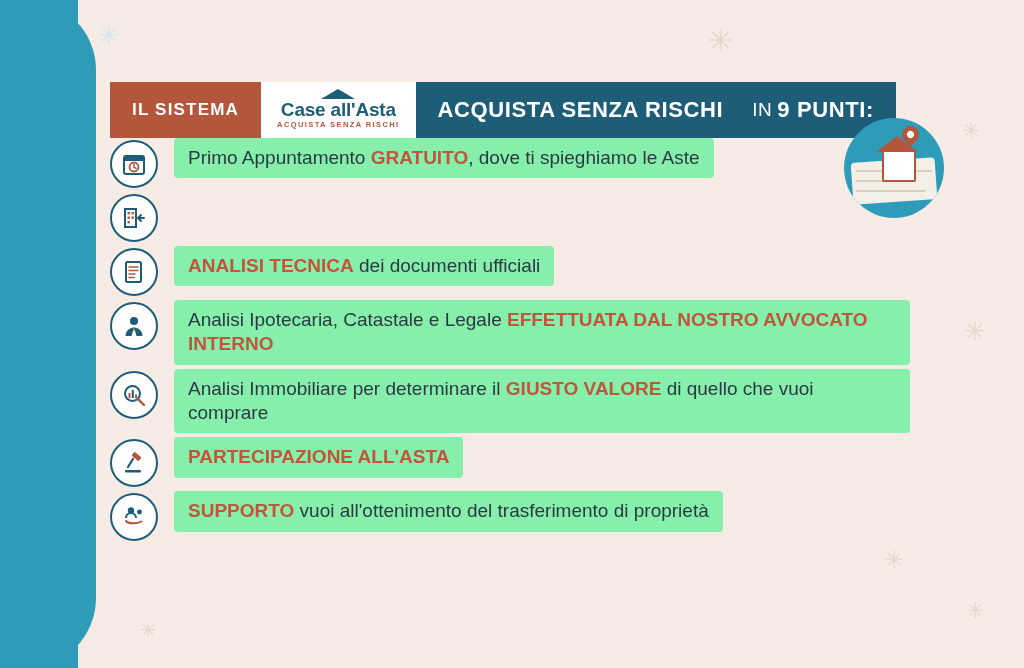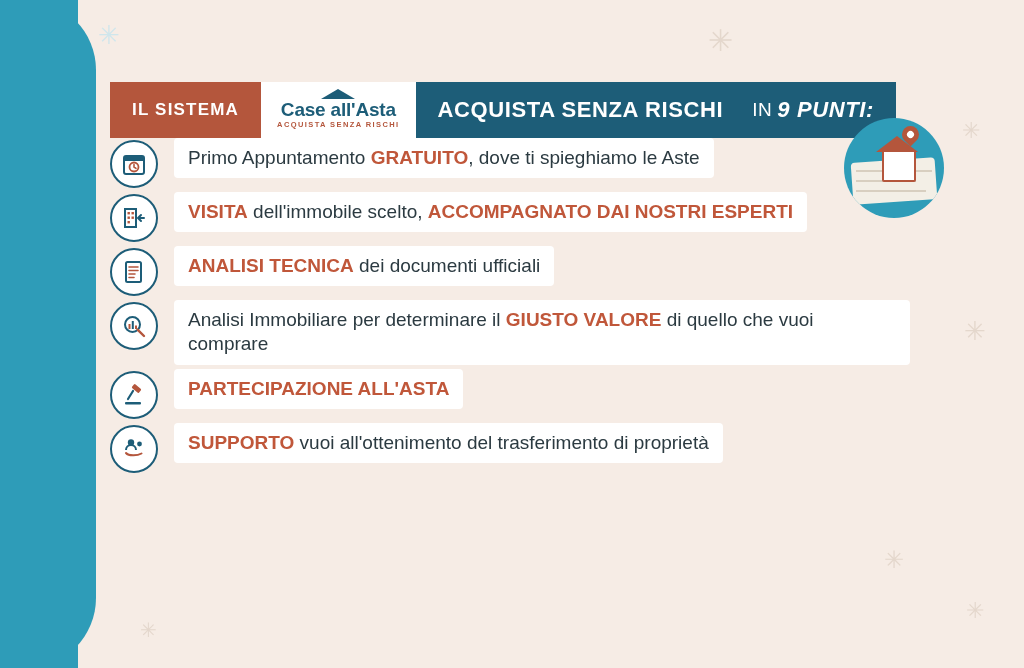--- a/index.html
+++ b/index.html
@@ -106,21 +106,21 @@
     align-items: center;
     padding: 0 22px 0 22px;
     white-space: nowrap;
   }
   .hdr-title .light {
     font-weight: normal;
     font-size: 19px;
     padding: 0 5px;
     margin-left: 24px;
   }
-  .hdr-title .num { font-weight: bold; font-style: italic; }
+  .hdr-title .num { font-weight: bold; }
 
   
   .map-badge {
     position: absolute;
     right: 80px;
     top: 118px;
     width: 100px;
     height: 100px;
     border-radius: 50%;
     background: #2e9cb8;
@@ -192,21 +192,21 @@
     border: 2px solid #1d5d78;
     background: #ffffff;
     margin-right: 16px;
     display: flex;
     align-items: center;
     justify-content: center;
     margin-top: 2px;
   }
   .icon-wrap svg { display: block; }
   .point-text {
-    background: #ffffff;
+    background: #86efac;
     border-radius: 4px;
     padding: 8px 14px;
     font-size: 19px;
     line-height: 1.28;
     color: #2b3a41;
     max-width: 730px;
   }
   .point-text .hl {
     color: #c0573a;
     font-weight: bold;
@@ -283,37 +283,47 @@
         <svg width="24" height="24" viewBox="0 0 24 24">
           <rect x="3" y="3" width="11" height="18" fill="none" stroke="#1d5d78" stroke-width="2"></rect>
           <rect x="5.5" y="6" width="2.4" height="2.4" fill="#b4563c"></rect>
           <rect x="9.5" y="6" width="2.4" height="2.4" fill="#b4563c"></rect>
           <rect x="5.5" y="10.5" width="2.4" height="2.4" fill="#b4563c"></rect>
           <rect x="9.5" y="10.5" width="2.4" height="2.4" fill="#b4563c"></rect>
           <rect x="5.5" y="15" width="2.4" height="2.4" fill="#b4563c"></rect>
           <path d="M22 12h-5M19 9l-3 3 3 3" stroke="#1d5d78" stroke-width="2" fill="none" stroke-linecap="round" stroke-linejoin="round"></path>
         </svg>
       </div>
-      <div class="point-text">
-        <span class="hl">VISITA</span><span> dell'immobile scelto, </span><span class="hl">ACCOMPAGNATO DAI NOSTRI ESPERTI</span>
-      </div>
     </div>
 
     <div class="point">
       <div class="icon-wrap">
         <svg width="24" height="24" viewBox="0 0 24 24">
           <rect x="4" y="2" width="15" height="20" rx="1.5" fill="none" stroke="#1d5d78" stroke-width="2"></rect>
           <path d="M7 7h9M7 10.5h9M7 14h6M7 17.5h5" stroke="#b4563c" stroke-width="1.6" stroke-linecap="round"></path>
         </svg>
       </div>
       <div class="point-text">
         <span class="hl">ANALISI TECNICA</span><span> dei documenti ufficiali</span>
       </div>
     </div>
 
+    <div class="point">
+      <div class="icon-wrap">
+        <svg width="24" height="24" viewBox="0 0 24 24">
+          <circle cx="12" cy="7" r="4" fill="#1d5d78"></circle>
+          <path d="M3.5 22c0-4.7 3.8-8.5 8.5-8.5s8.5 3.8 8.5 8.5z" fill="#1d5d78"></path>
+          <path d="M12 13.5l-2.5 8.5h5z" fill="#ffffff"></path>
+          <path d="M12 13.5v3" stroke="#b4563c" stroke-width="1.6"></path>
+        </svg>
+      </div>
+      <div class="point-text">
+        <span>Analisi Ipotecaria, Catastale e Legale </span><span class="hl">EFFETTUATA DAL NOSTRO AVVOCATO INTERNO</span>
+      </div>
+    </div>
 
     <div class="point">
       <div class="icon-wrap">
         <svg width="24" height="24" viewBox="0 0 24 24">
           <circle cx="10.5" cy="10.5" r="7.5" fill="none" stroke="#1d5d78" stroke-width="2"></circle>
           <path d="M15.8 15.8L22 22" stroke="#b4563c" stroke-width="2.4" stroke-linecap="round"></path>
           <rect x="6.5" y="10" width="2" height="5" fill="#b4563c"></rect>
           <rect x="9.8" y="7" width="2" height="8" fill="#1d5d78"></rect>
           <rect x="13" y="11.5" width="2" height="3.5" fill="#b4563c"></rect>
         </svg>

